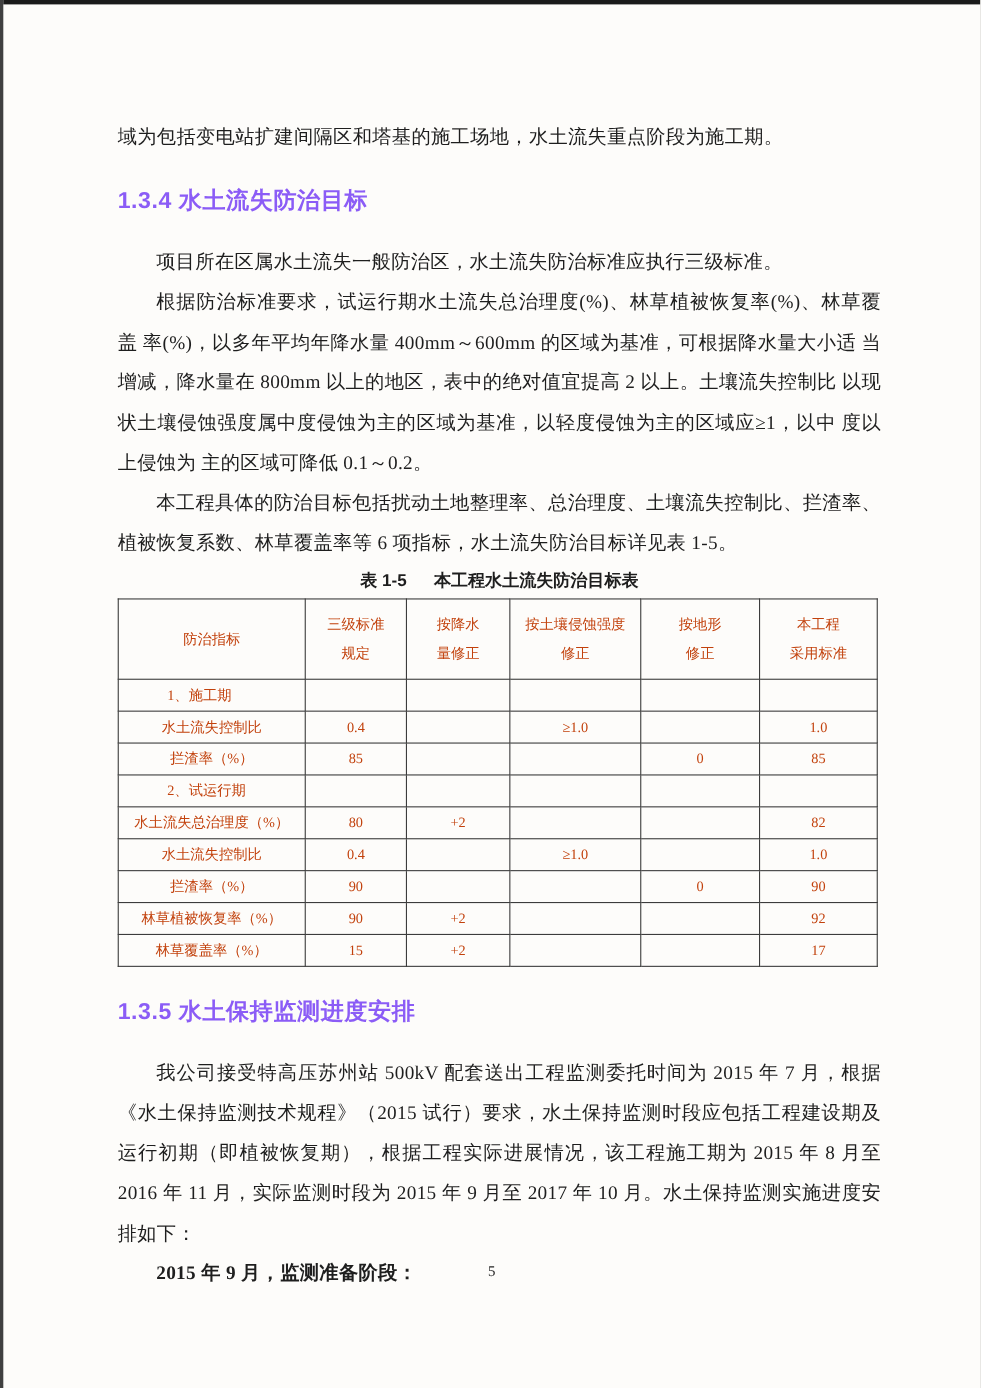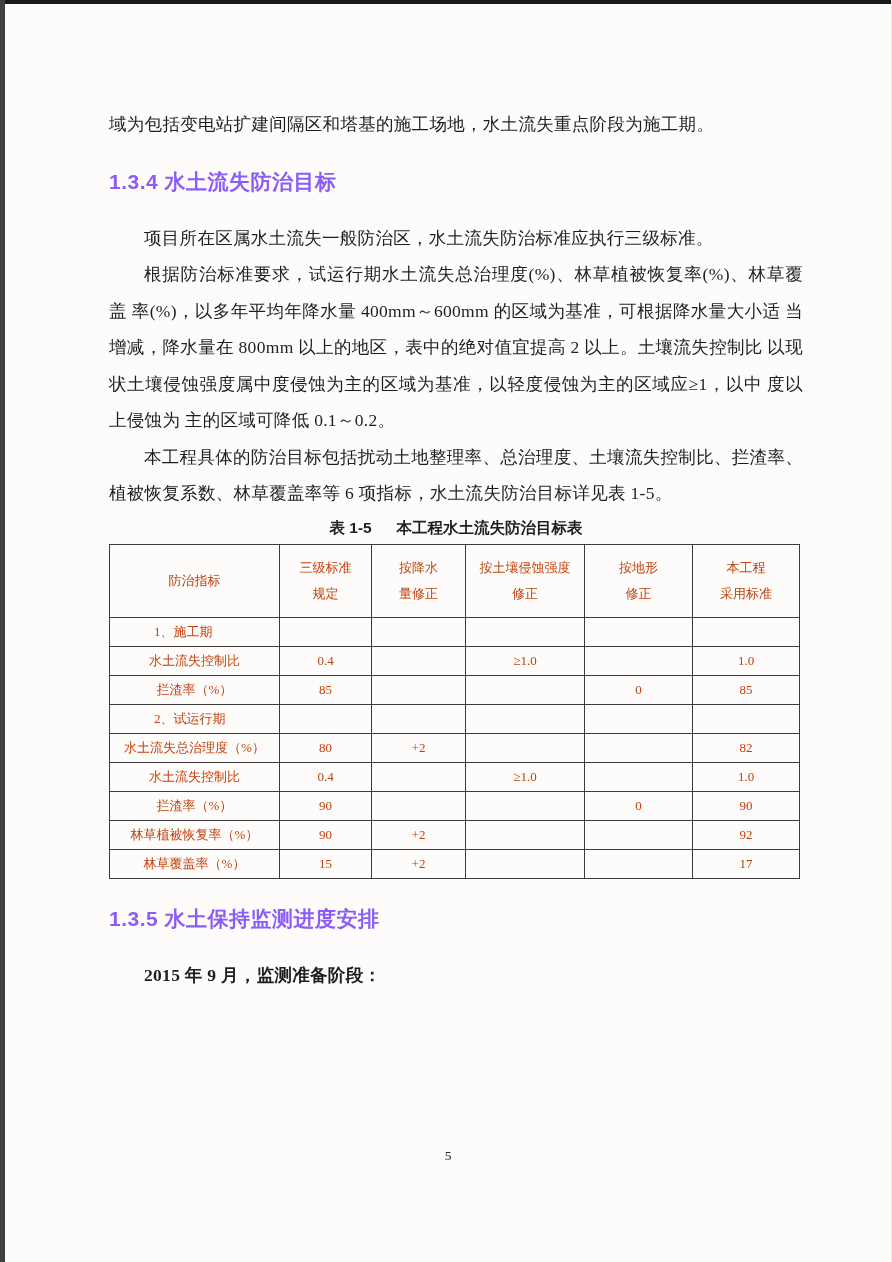--- a/index.html
+++ b/index.html
@@ -7,21 +7,21 @@
     width: 892px; height: 1262px;
     background: #fdfcfa;
     font-family: "Liberation Serif", "DejaVu Serif", serif;
     color: #1e1e1e;
     position: relative;
     overflow: hidden;
   }
   .page {
     width: 892px; height: 1262px;
     background: #fdfcfa;
-    border-left: 5px solid #404040;
+    border-left: 3px solid #404040;
     border-right: 1px solid #e6e5e1;
     box-sizing: border-box;
     position: relative;
   }
   .scan-top-strip {
     position: absolute; top: 0; left: 0;
     width: 100%; height: 4px;
     background: #1a1a1a;
   }
   .content {
@@ -210,20 +210,21 @@
             <td>+2</td>
             <td></td>
             <td></td>
             <td>17</td>
           </tr>
         </tbody>
     </table>
 
     <h2 class="heading h135">1.3.5  水土保持监测进度安排</h2>
 
+    <p class="para indent">我公司接受特高压苏州站 500kV 配套送出工程监测委托时间为 2015 年 7 月，根据 《水土保持监测技术规程》（2015 试行）要求，水土保持监测时段应包括工程建设期及 运行初期（即植被恢复期），根据工程实际进展情况，该工程施工期为 2015 年 8 月至 2016 年 11 月，实际监测时段为 2015 年 9 月至 2017 年 10 月。水土保持监测实施进度安 排如下：</p>
 
     <p class="para indent bold-line">2015 年 9 月，监测准备阶段：</p>
 
 
   </div>
 
   <div class="page-number">5</div>
 </div>
 
 </body></html>

